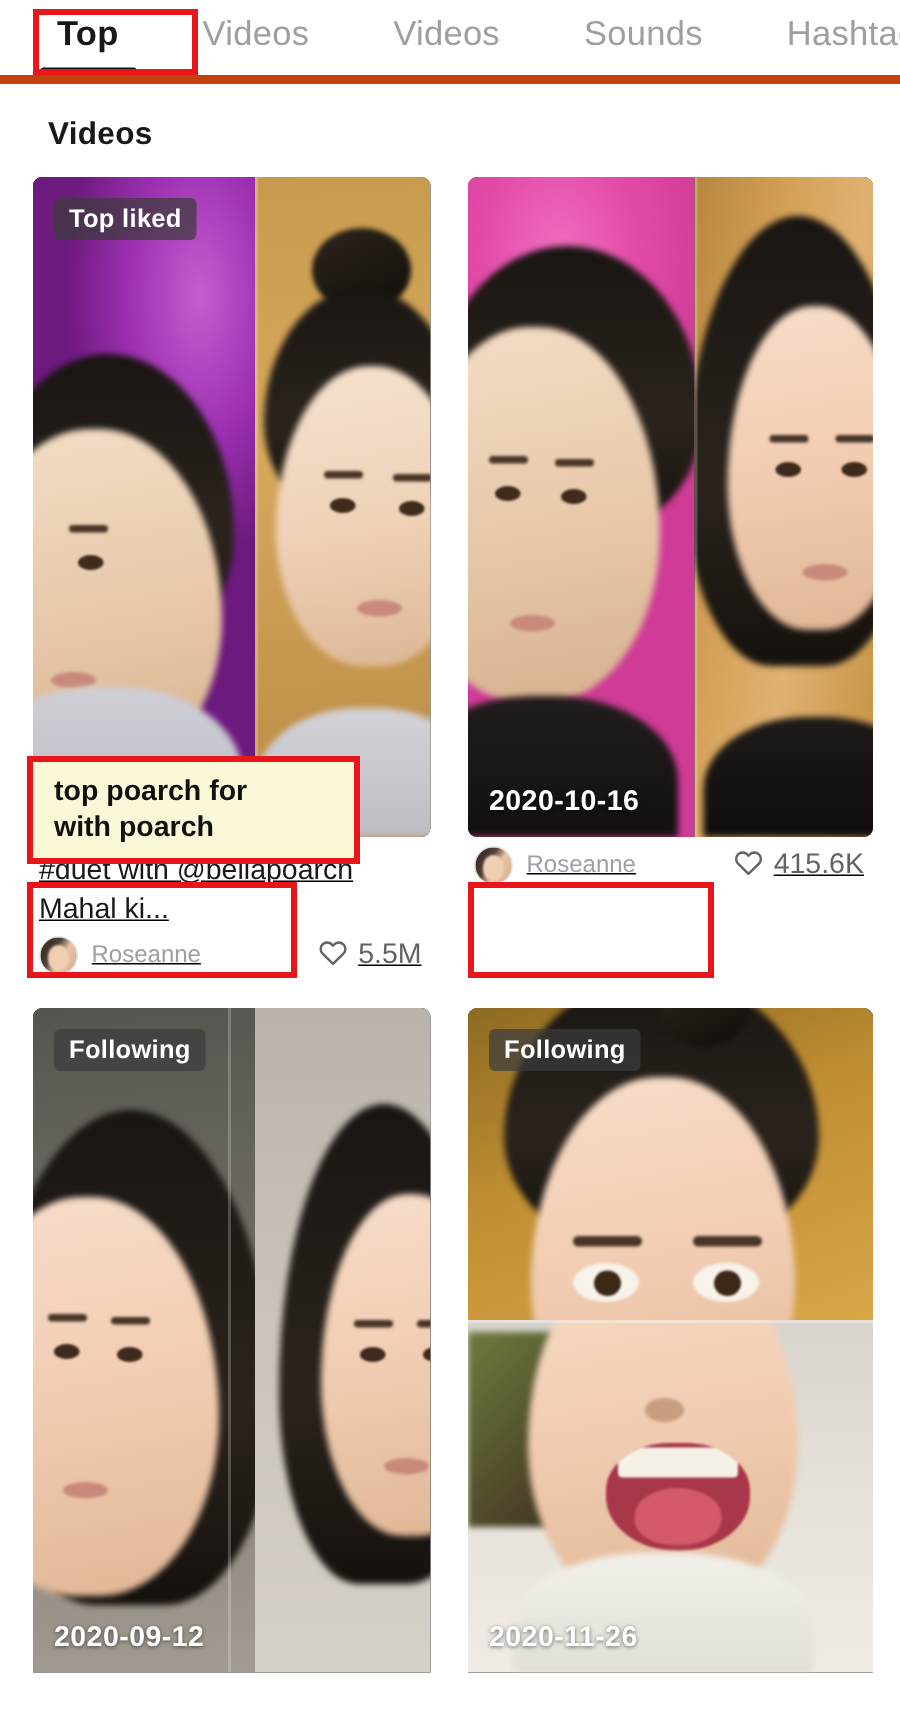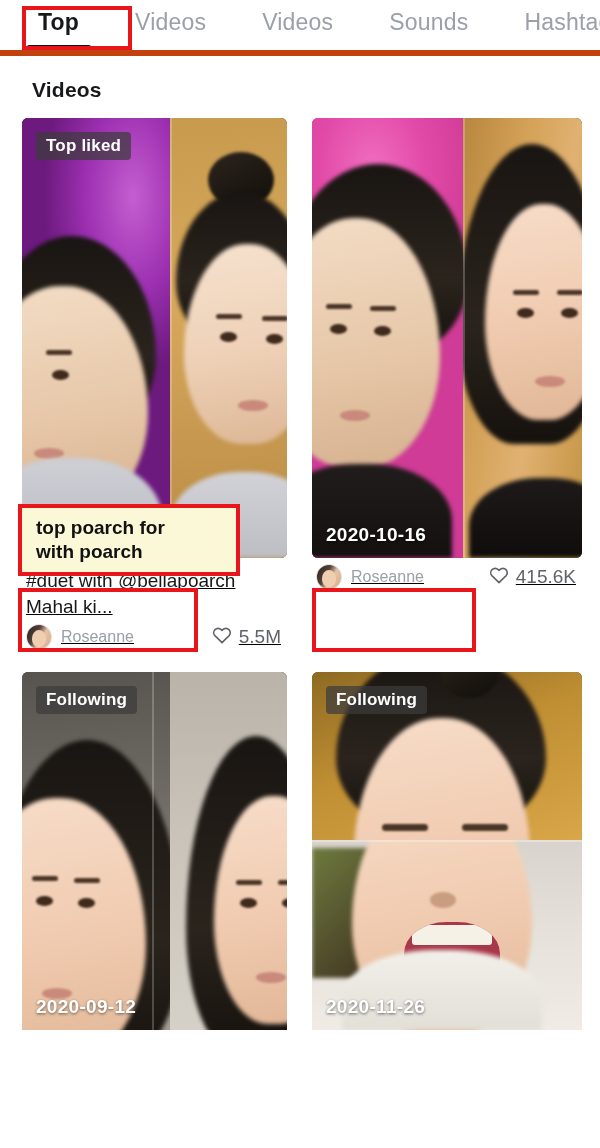--- a/index.html
+++ b/index.html
@@ -90,21 +90,21 @@
 
   .thumb {
     position: relative;
     width: 100%;
     height: 440px;
     border-radius: 6px;
     overflow: hidden;
     background: #2a2a2a;
     cursor: pointer;
   }
-  .thumb.tall { height: 358px; border-radius: 6px 6px 0 0; }
+  .thumb.tall { height: 443px; border-radius: 6px 6px 0 0; }
 
   
   .half { position: absolute; top: 0; height: 100%; overflow: hidden; }
   .half.left  { left: 0;  width: 56%; }
   .half.right { right: 0; width: 44%; }
 
   
   .bg-purple {
     position:absolute; inset:0;
     background:

